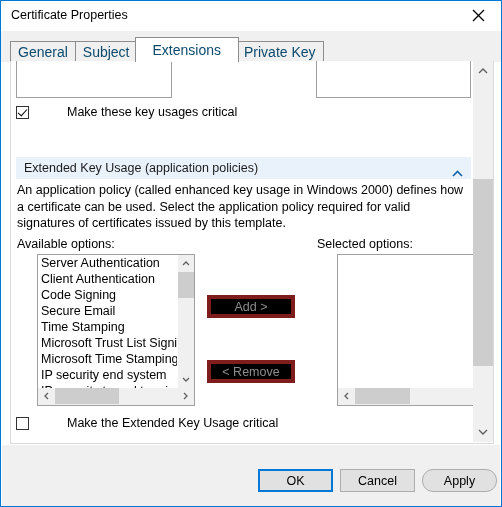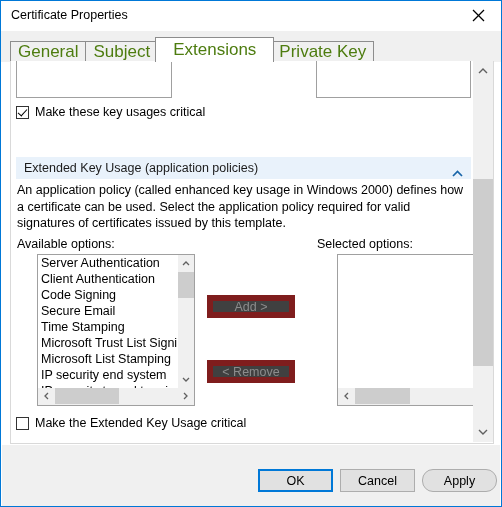--- a/index.html
+++ b/index.html
@@ -65,22 +65,22 @@
     position: absolute;
     left: 9px;
     bottom: 0;
     display: flex;
     align-items: flex-end;
   }
   .tab {
     position: relative;
     height: 21px;
     padding: 0 7px;
-    font-size: 17px;
-    color: #4d7c0f;
+    font-size: 14px;
+    color: #0c4a6e;
     background: #f0f0f0;
     border: 1px solid #8d8d8d;
     border-bottom: none;
     box-sizing: border-box;
     display: flex;
     align-items: center;
     white-space: nowrap;
     margin-right: -1px;
     cursor: default;
   }
@@ -126,20 +126,21 @@
   }
   .clip-box.left  { left: 5px;   top: -1px; width: 156px; height: 38px; }
   .clip-box.right { left: 305px; top: -1px; width: 155px; height: 38px; }
 
   
   .cb-row {
     position: absolute;
     display: flex;
     align-items: center;
     cursor: default;
+    gap: 32px;
   }
   .cb-box {
     width: 13px;
     height: 13px;
     border: 1px solid #333333;
     background: #ffffff;
     box-sizing: border-box;
     margin-right: 6px;
     position: relative;
     flex: 0 0 auto;
@@ -289,22 +290,22 @@
     height: 16px;
     background: #cdcdcd;
     cursor: default;
   }
 
   
   .mid-btn {
     position: absolute;
     width: 88px;
     height: 23px;
-    background: #404040;
-    border: 6px solid #7f1d1d;
+    background: #000000;
+    border: 4px solid #7f1d1d;
     box-sizing: border-box;
     font-size: 12.5px;
     color: #8c8c8c;
     display: flex;
     align-items: center;
     justify-content: center;
     cursor: default;
   }
   .mid-btn.add { left: 196px; top: 234px; }
   .mid-btn.remove { left: 196px; top: 272px; margin-top: 27px; }
@@ -427,21 +428,21 @@
       <div class="list-label sel">Selected options:</div>
 
       <div class="listbox avail">
         <div class="lb-items">
           <div class="lb-item">Server Authentication</div>
           <div class="lb-item">Client Authentication</div>
           <div class="lb-item">Code Signing</div>
           <div class="lb-item">Secure Email</div>
           <div class="lb-item">Time Stamping</div>
           <div class="lb-item">Microsoft Trust List Signing</div>
-          <div class="lb-item">Microsoft List Stamping</div>
+          <div class="lb-item">Microsoft Time Stamping</div>
           <div class="lb-item">IP security end system</div>
           <div class="lb-item">IP security tunnel termination</div>
 
         </div>
 
         <div class="lb-vscroll">
           <div class="arrow up">
             <svg width="8" height="5" viewBox="0 0 8 5">
               <polyline points="1,4 4,1 7,4" fill="none" stroke="#606060" stroke-width="1.3"></polyline>
             </svg>

